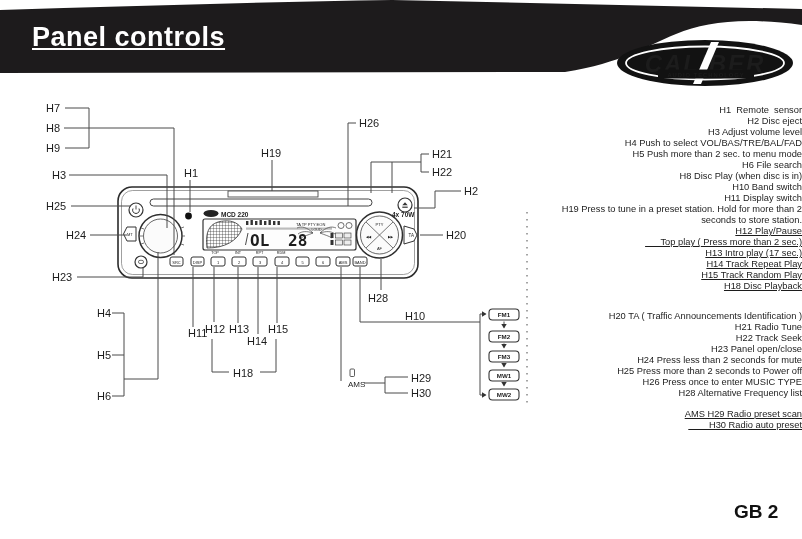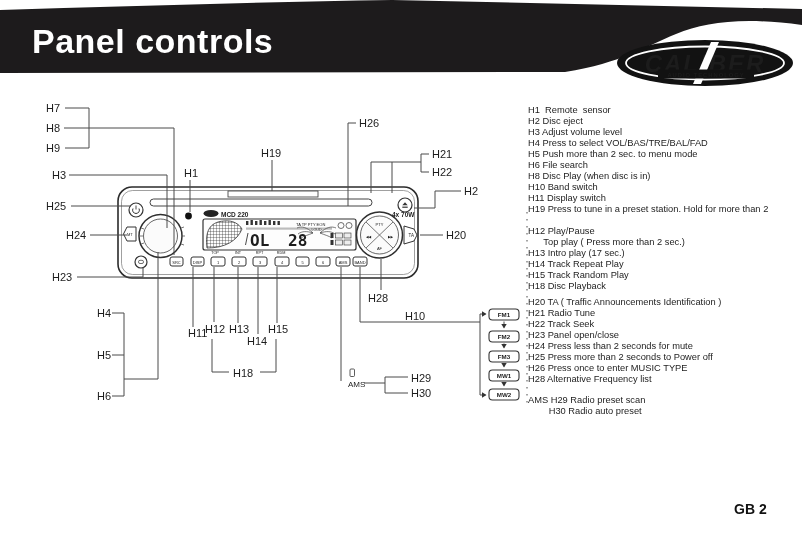--- a/index.html
+++ b/index.html
@@ -1,28 +1,28 @@
 <!DOCTYPE html>
 <html><head>
 <meta charset="utf-8">
 <style>
   html,body{margin:0;padding:0;background:#e8e8e8;}
   #page{position:relative;width:802px;height:539px;background:#ffffff;overflow:hidden;
         font-family:"Liberation Sans",sans-serif;border-bottom:3px solid #e0e0e0;}
   #diagram-svg{position:absolute;left:0;top:0;}
-  .page-title{position:absolute;left:32px;top:22px;color:#ffffff;font-size:34px;
-              font-weight:bold;letter-spacing:.5px;}
+  .page-title{position:absolute;left:32px;top:22px;color:#ffffff;font-size:27px;
+              font-weight:bold;letter-spacing:.5px;text-decoration:underline;}
   .legend{position:absolute;left:528px;top:105px;width:274px;color:#1c1c1c;
           font-size:9.3px;line-height:11px;}
   .legend .block{margin:0 0 0 0;}
-  .legend .b2{margin-top:11px;}
-  .legend .b3{margin-top:5px;}
-  .legend .b4{margin-top:10px;}
-  .legend div.line{white-space:pre;height:11px;}
-  .page-num{position:absolute;left:734px;top:501px;font-size:14px;font-weight:bold;color:#111;}
+  .legend .b2{text-decoration:underline;}
+  .legend .b3{margin-top:19px;}
+  .legend .b4{margin-top:10px;text-decoration:underline;}
+  .legend div.line{white-space:pre;height:11px;text-align:right;}
+  .page-num{position:absolute;left:734px;top:501px;font-size:19px;font-weight:bold;color:#111;}
   
   text{font-family:"Liberation Sans",sans-serif;fill:#1c1c1c;}
   .lbl{font-size:11px;}
   .btn-lbl{font-size:4px;text-anchor:middle;}
   .seg{font-family:"DejaVu Sans Mono",monospace;font-weight:bold;font-size:16px;}
   .fm-lbl{font-size:6.2px;font-weight:bold;text-anchor:middle;}
   line,path.ln{stroke:#4a4a4a;stroke-width:1;fill:none;}
 </style>
 </head>
 <body>
@@ -269,27 +269,28 @@
   </svg>
 
   <div class="page-title">Panel controls</div>
 
   <div class="legend">
     <div class="block b1">
 
     <div class="line">H1  Remote  sensor</div>
         <div class="line">H2 Disc eject</div>
         <div class="line">H3 Adjust volume level</div>
-        <div class="line">H4 Press to select VOL/BAS/TRE/BAL/FAD</div>
+        <div class="line">H4 Push to select VOL/BAS/TRE/BAL/FAD</div>
         <div class="line">H5 Push more than 2 sec. to menu mode</div>
         <div class="line">H6 File search</div>
         <div class="line">H8 Disc Play (when disc is in)</div>
         <div class="line">H10 Band switch</div>
         <div class="line">H11 Display switch</div>
         <div class="line">H19 Press to tune in a preset station. Hold for more than 2</div>
+        <div class="line">      seconds to store station.</div>
       </div>
     <div class="block b2">
 
     <div class="line">H12 Play/Pause</div>
         <div class="line">      Top play ( Press more than 2 sec.)</div>
         <div class="line">H13 Intro play (17 sec.)</div>
         <div class="line">H14 Track Repeat Play</div>
         <div class="line">H15 Track Random Play</div>
         <div class="line">H18 Disc Playback</div>
       </div>

